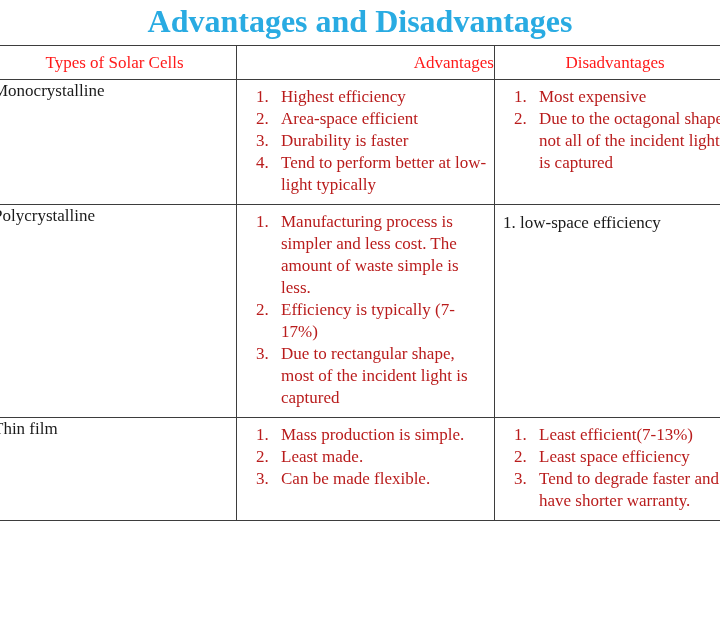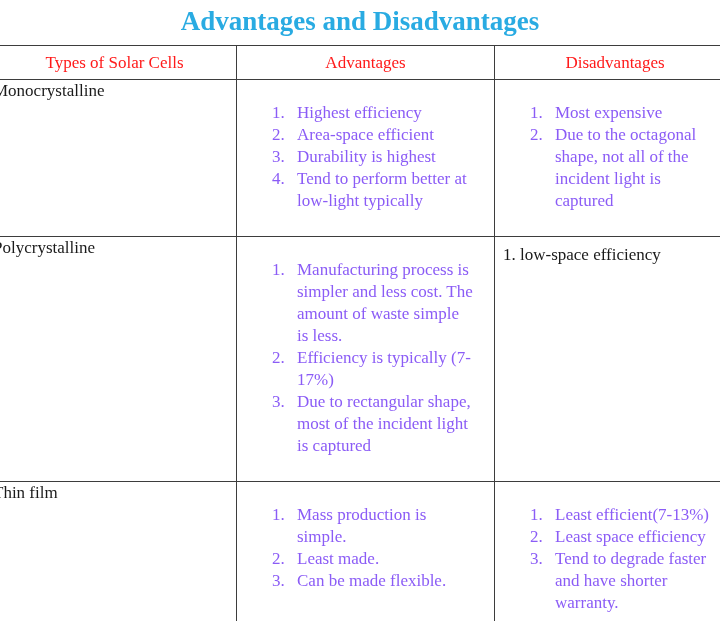--- a/index.html
+++ b/index.html
@@ -17,40 +17,40 @@
     position: relative;
     width: 720px;
     height: 621px;
     box-sizing: border-box;
   }
   .doc-title {
     text-align: center;
     color: #29ABE2;
     font-family: "Liberation Serif", serif;
     font-weight: bold;
-    font-size: 27px;
+    font-size: 32px;
     line-height: 38px;
     padding-top: 2px;
     padding-bottom: 5px;
     letter-spacing: 0px;
     white-space: nowrap;
   }
   table.main {
     border-collapse: collapse;
     width: 740px;
     margin-left: -8px;
     table-layout: fixed;
   }
   table.main td, table.main th {
     border: 1px solid #3d3d3d;
     vertical-align: top;
     padding: 0;
   }
   .col-type { width: 243px; }
-  .col-adv  { width: 257px; }
+  .col-adv  { width: 257px; text-align: right; }
   .col-dis  { width: 240px; }
 
   thead th {
     text-align: center;
     color: #FF1A1A;
     font-family: "Liberation Serif", serif;
     font-size: 17px;
     font-weight: normal;
     height: 33px;
     line-height: 33px;
@@ -58,24 +58,24 @@
     white-space: nowrap;
   }
   .cell-type {
     color: #1a1a1a;
     font-size: 17px;
     line-height: 22px;
     padding: 8px 6px 6px 6px;
     white-space: nowrap;
   }
   ol.numlist {
-    margin: 16px;
+    margin: 0;
     padding: 6px 4px 8px 36px;
     list-style-type: decimal;
-    color: #8b5cf6;
+    color: #b91c1c;
     font-size: 17px;
     line-height: 22px;
   }
   ol.numlist > li {
     padding-left: 8px;
     margin: 0 0 0 0;
   }
   ol.numlist > li::marker {
     font-size: 17px;
   }
@@ -107,21 +107,21 @@
       </tr>
     </thead>
     <tbody>
 
       <tr>
         <td class="cell-type">Monocrystalline</td>
         <td>
           <ol class="numlist">
             <li>Highest efficiency</li>
             <li>Area-space efficient</li>
-            <li>Durability is highest</li>
+            <li>Durability is faster</li>
             <li>Tend to perform better at low-light typically</li>
           </ol>
         </td>
         <td>
           <ol class="numlist">
             <li>Most expensive</li>
             <li>Due to the octagonal shape, not all of the incident  light is captured</li>
           </ol>
         </td>
       </tr>

